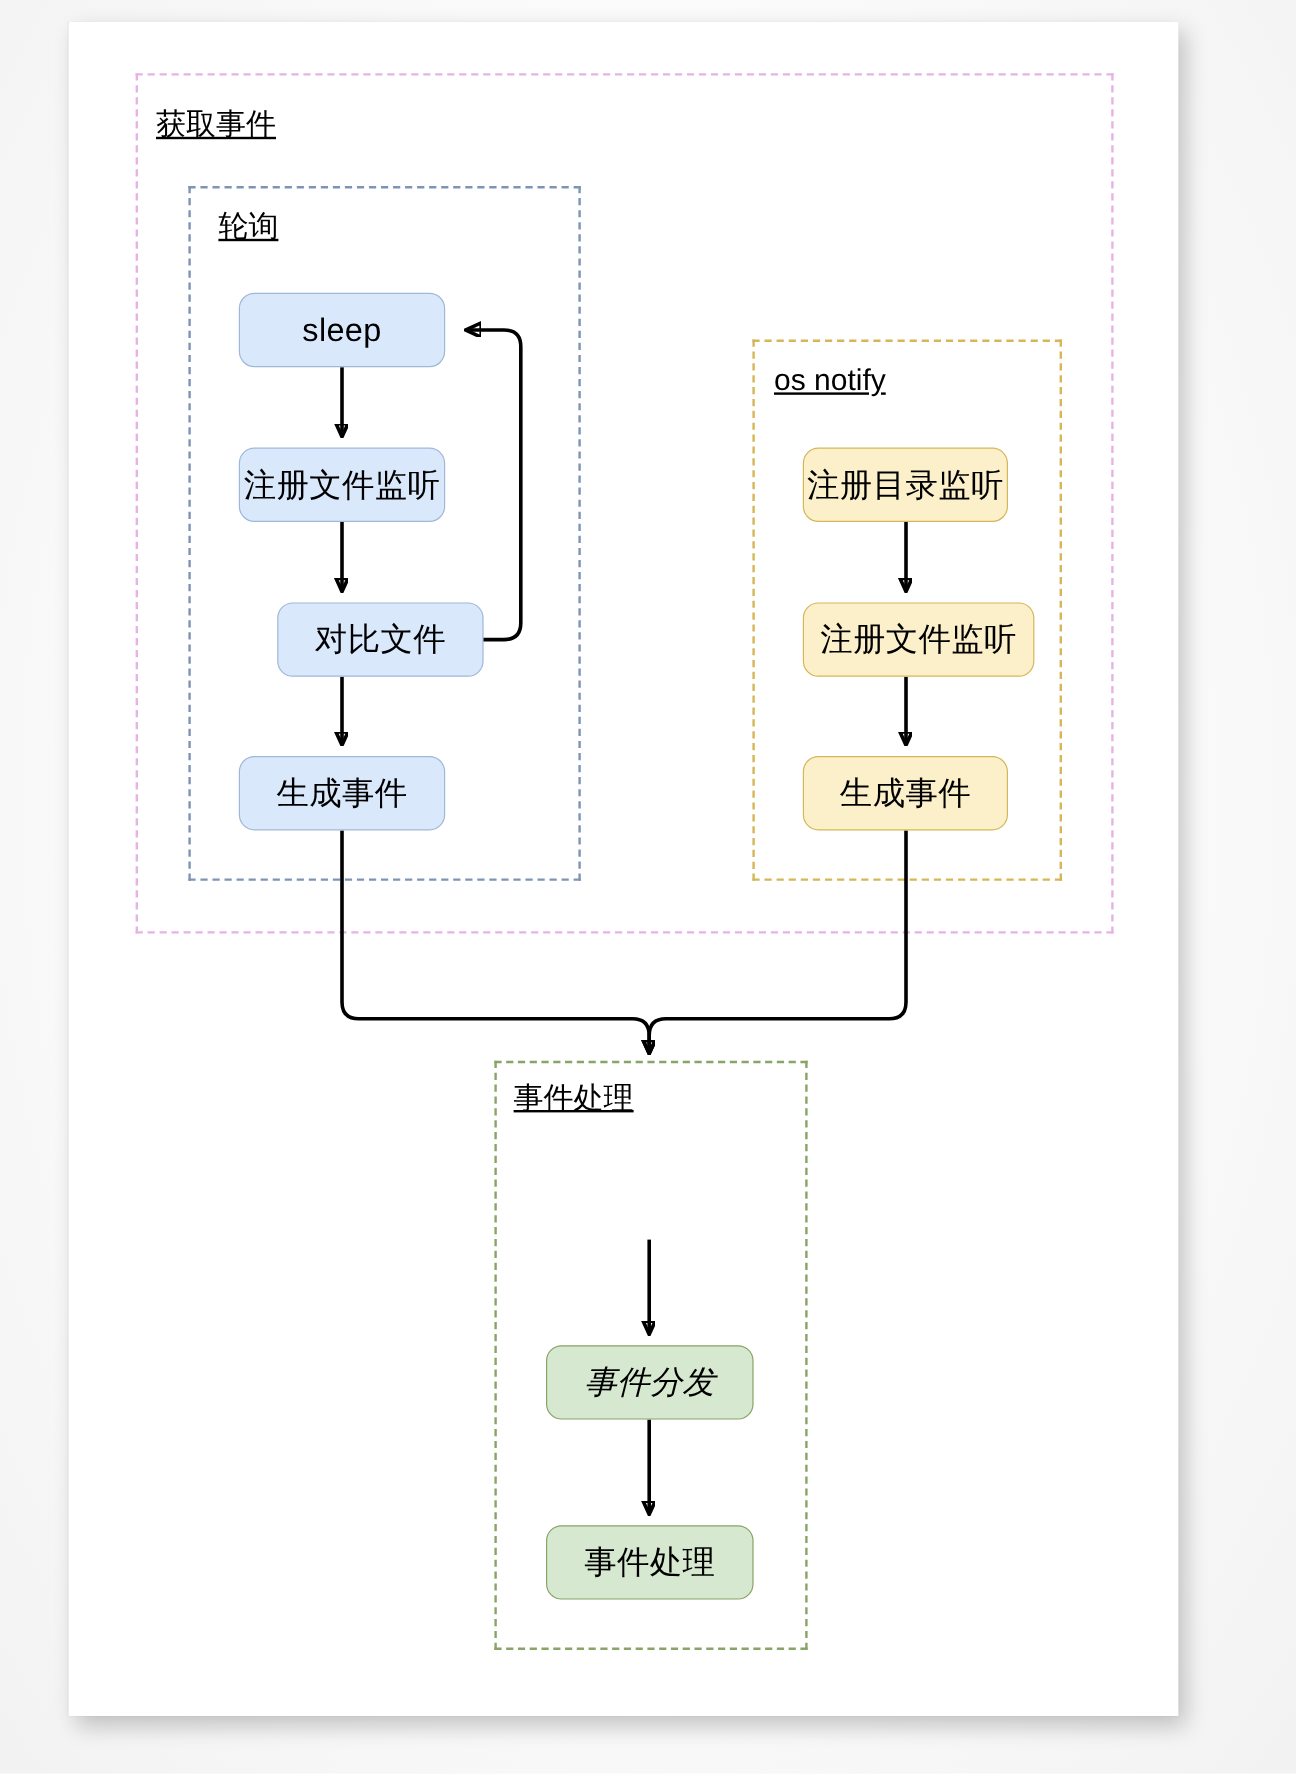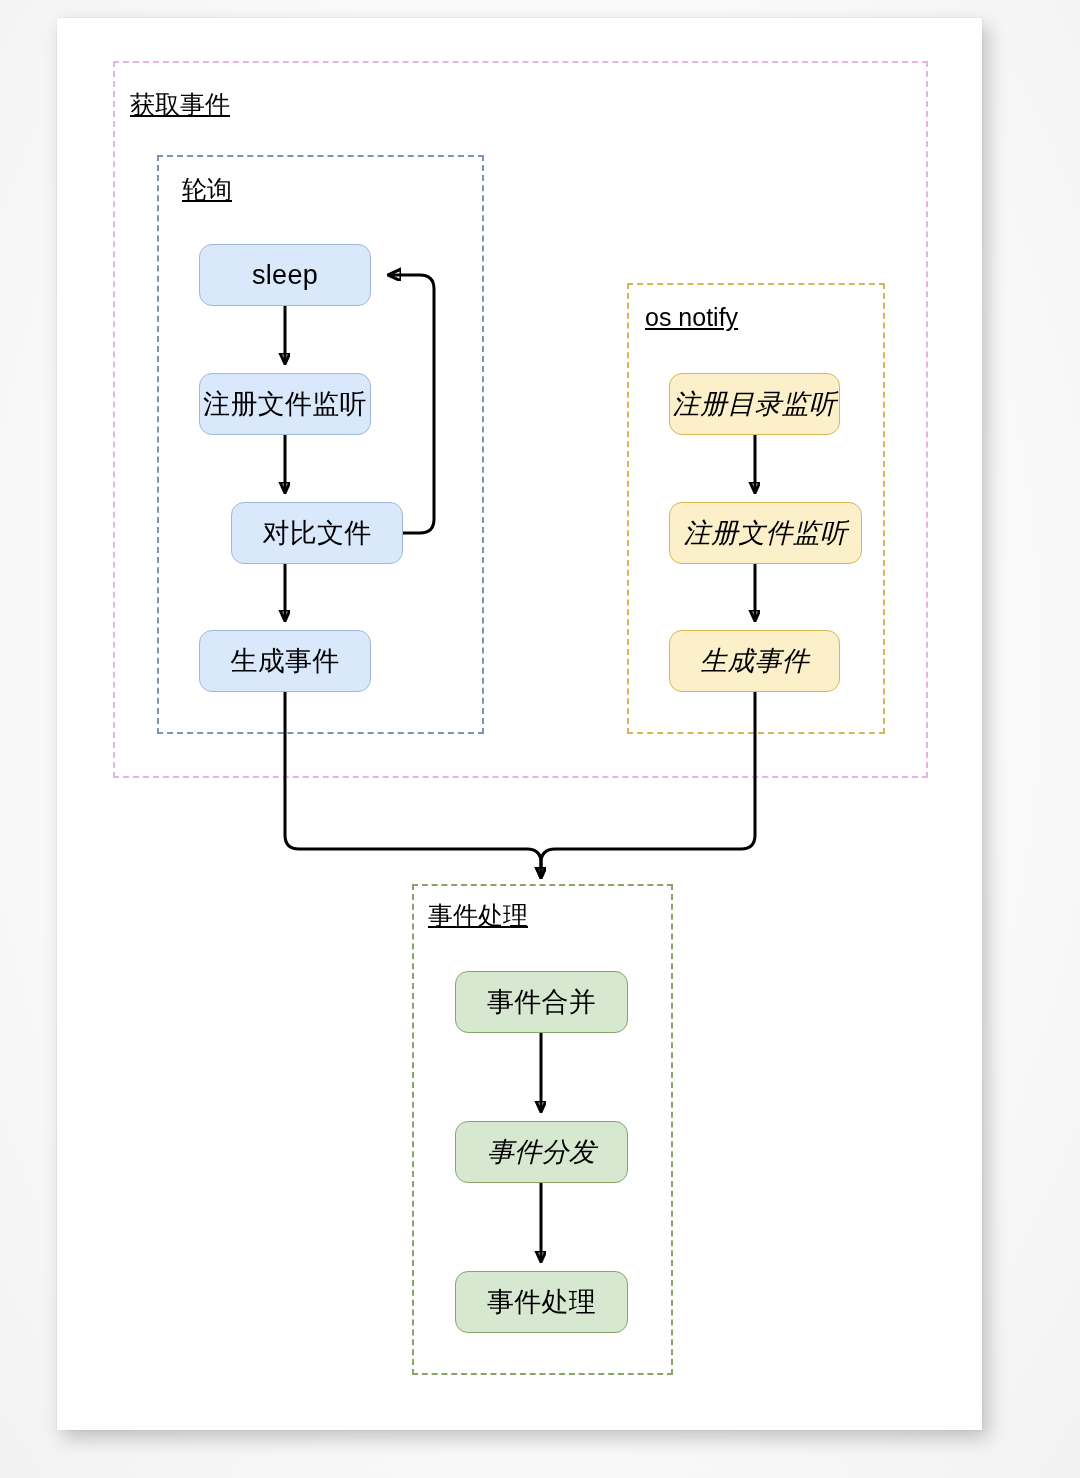--- a/index.html
+++ b/index.html
@@ -75,21 +75,21 @@
     border-style: solid;
     display: flex;
     align-items: center;
     justify-content: center;
     color: #000000;
     font-size: 27px;
     line-height: 1;
     letter-spacing: 0.3px;
   }
   .node.blue   { background:#dae8fc; border-color:#9fb8d8; }
-  .node.yellow { background:#fbf0ca; border-color:#d6b656;font-style:italic; }
+  .node.yellow { background:#fbf0ca; border-color:#d6b656; }
   .node.green  { background:#d7e8d0; border-color:#88a467; }
 
   
   #n-sleep      { left:199px; top:244px; width:172px; height:62px; }
   #n-scan       { left:199px; top:373px; width:172px; height:62px; }
   #n-compare    { left:199px; top:502px; width:172px; height:62px;margin-left:32px; }
   #n-gen-poll   { left:199px; top:630px; width:172px; height:62px; }
 
   
   #n-reg-dir    { left:669px; top:373px; width:171px; height:62px; }
@@ -168,18 +168,17 @@
 
     <div class="node blue" id="n-sleep">sleep</div>
     <div class="node blue" id="n-scan">注册文件监听</div>
     <div class="node blue" id="n-compare">对比文件</div>
     <div class="node blue" id="n-gen-poll">生成事件</div>
 
     <div class="node yellow" id="n-reg-dir">注册目录监听</div>
     <div class="node yellow" id="n-reg-file">注册文件监听</div>
     <div class="node yellow" id="n-gen-notify">生成事件</div>
 
-    <div class="node green" id="n-merge">事件合并</div>
     <div class="node green" id="n-dispatch">事件分发</div>
     <div class="node green" id="n-process">事件处理</div>
 
   </div>
 </div>
 
 </body></html>

